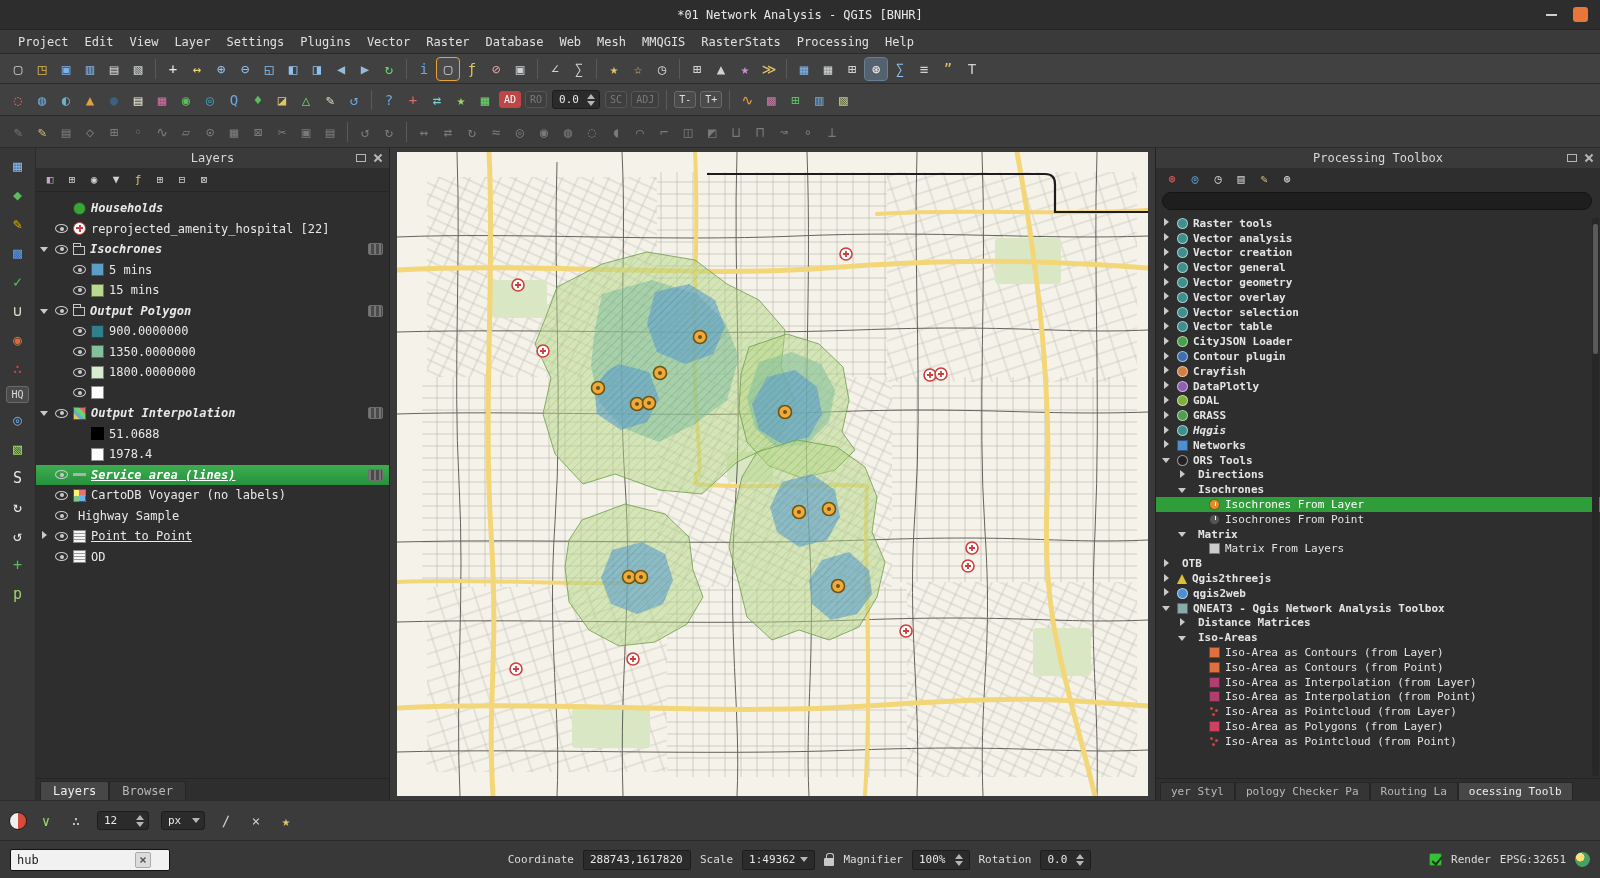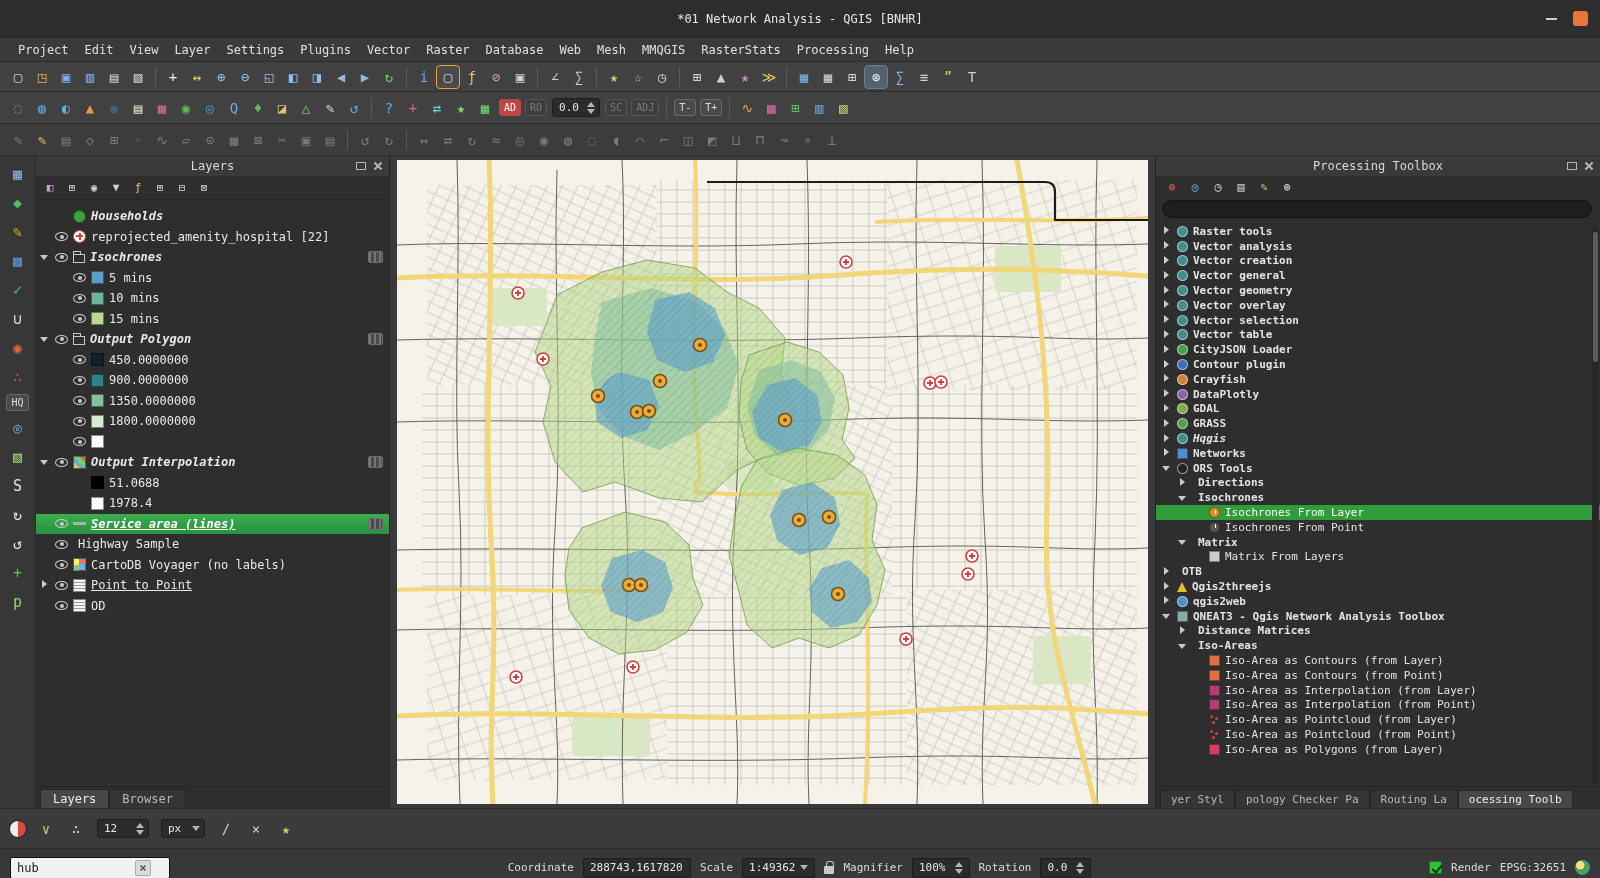--- a/index.html
+++ b/index.html
@@ -1,21 +1,21 @@
 <!DOCTYPE html>
 <html><head>
 <meta charset="utf-8">
 <style>
   html,body{margin:0;padding:0;background:#222;}
   *{box-sizing:border-box;}
   body{font-family:"DejaVu Sans Mono",monospace;}
   .app{width:1600px;height:878px;position:relative;overflow:hidden;background:#3b3b3b;color:#e6e6e6;font-size:12px;}
 
   
-  .titlebar{height:38px;background:#2d2d2d;display:flex;align-items:center;justify-content:center;position:relative;color:#e8e8e8;border-bottom:1px solid #242424;}
+  .titlebar{height:30px;background:#2d2d2d;display:flex;align-items:center;justify-content:center;position:relative;color:#e8e8e8;border-bottom:1px solid #242424;}
   .win-controls{position:absolute;right:12px;top:0;height:100%;display:flex;align-items:center;gap:16px;}
   .min-dash{width:11px;height:2px;background:#cfcfcf;}
   .close-box{width:15px;height:15px;background:#e8763a;border-radius:3px;}
   .menubar{height:24px;background:#3a3a3a;display:flex;align-items:center;padding-left:10px;border-bottom:1px solid #2b2b2b;}
   .menu-item{padding:2px 8px;color:#e0e0e0;border-radius:2px;cursor:default;}
 
   
   .toolbar{display:flex;align-items:center;padding:0 6px;background:#414141;border-bottom:1px solid #2b2b2b;}
   #toolbar1{height:30px;}
   #toolbar2{height:32px;}
@@ -341,45 +341,33 @@
           </div>
           <div class="lrow" style="padding-left: 22px;">
             <span class="arrow none"></span>
             <span class="eye"></span>
             <span class="sw sw-square" style="background: rgb(91, 159, 201);"></span>
             <span class="llabel">5 mins</span>
           </div>
           <div class="lrow" style="padding-left: 22px;">
             <span class="arrow none"></span>
             <span class="eye"></span>
-            <span class="sw sw-square" style="background: rgb(111, 179, 161);"></span>
-            <span class="llabel">10 mins</span>
-          </div>
-          <div class="lrow" style="padding-left: 22px;">
-            <span class="arrow none"></span>
-            <span class="eye"></span>
             <span class="sw sw-square" style="background: rgb(184, 217, 143);"></span>
             <span class="llabel">15 mins</span>
           </div>
           <div class="lrow" style="padding-left: 4px;">
             <span class="arrow down"></span>
             <span class="eye"></span>
             <span class="sw sw-group"></span>
             <span class="llabel b i">Output Polygon</span>
             <span class="lbadge"></span>
           </div>
           <div class="lrow" style="padding-left: 22px;">
             <span class="arrow none"></span>
             <span class="eye"></span>
-            <span class="sw sw-square" style="background: rgb(16, 34, 43);"></span>
-            <span class="llabel">450.0000000</span>
-          </div>
-          <div class="lrow" style="padding-left: 22px;">
-            <span class="arrow none"></span>
-            <span class="eye"></span>
             <span class="sw sw-square" style="background: rgb(47, 127, 140);"></span>
             <span class="llabel">900.0000000</span>
           </div>
           <div class="lrow" style="padding-left: 22px;">
             <span class="arrow none"></span>
             <span class="eye"></span>
             <span class="sw sw-square" style="background: rgb(134, 191, 156);"></span>
             <span class="llabel">1350.0000000</span>
           </div>
           <div class="lrow" style="padding-left: 22px;">
@@ -416,28 +404,28 @@
           <div class="lrow sel" style="padding-left: 4px;">
             <span class="arrow none"></span>
             <span class="eye"></span>
             <span class="sw sw-line" style="background: rgb(176, 176, 176);"></span>
             <span class="llabel b i u">Service area (lines)</span>
             <span class="lbadge"></span>
           </div>
           <div class="lrow" style="padding-left: 4px;">
             <span class="arrow none"></span>
             <span class="eye"></span>
+            <span class="sw sw-raster"></span>
+            <span class="llabel">CartoDB Voyager (no labels)</span>
+          </div>
+          <div class="lrow" style="padding-left: 4px;">
+            <span class="arrow none"></span>
+            <span class="eye"></span>
             <span class="sw sw-none"></span>
             <span class="llabel">Highway Sample</span>
-          </div>
-          <div class="lrow" style="padding-left: 4px;">
-            <span class="arrow none"></span>
-            <span class="eye"></span>
-            <span class="sw sw-raster"></span>
-            <span class="llabel">CartoDB Voyager (no labels)</span>
           </div>
           <div class="lrow" style="padding-left: 4px; text-decoration: underline;">
             <span class="arrow right"></span>
             <span class="eye"></span>
             <span class="sw sw-book"></span>
             <span class="llabel">Point to Point</span>
           </div>
           <div class="lrow" style="padding-left: 4px;">
             <span class="arrow none"></span>
             <span class="eye"></span>
@@ -821,27 +809,27 @@
             <span class="pticon pt-sq" style="background: rgb(176, 63, 111);"></span>
             <span class="plabel">Iso-Area as Interpolation (from Point)</span>
           </div>
           <div class="prow" style="padding-left: 38px;">
             <span class="arrow none"></span>
             <span class="pticon pt-dots" style="color: rgb(208, 64, 64);"></span>
             <span class="plabel">Iso-Area as Pointcloud (from Layer)</span>
           </div>
           <div class="prow" style="padding-left: 38px;">
             <span class="arrow none"></span>
+            <span class="pticon pt-sq" style="background: rgb(208, 64, 96);"></span>
+            <span class="plabel">Iso-Area as Polygons (from Layer)</span>
+          </div>
+          <div class="prow" style="padding-left: 38px;">
+            <span class="arrow none"></span>
             <span class="pticon pt-dots" style="color: rgb(208, 64, 64);"></span>
             <span class="plabel">Iso-Area as Pointcloud (from Point)</span>
-          </div>
-          <div class="prow" style="padding-left: 38px;">
-            <span class="arrow none"></span>
-            <span class="pticon pt-sq" style="background: rgb(208, 64, 96);"></span>
-            <span class="plabel">Iso-Area as Polygons (from Layer)</span>
           </div>
         </div>
       <div class="panel-tabs" id="proc-tabs">
           <span class="ptab">yer Styl</span>
           <span class="ptab">pology Checker Pa</span>
           <span class="ptab">Routing La</span>
           <span class="ptab active">ocessing Toolb</span>
         </div>
       <div id="proc-scroll">
           <div class="thumb"></div>

